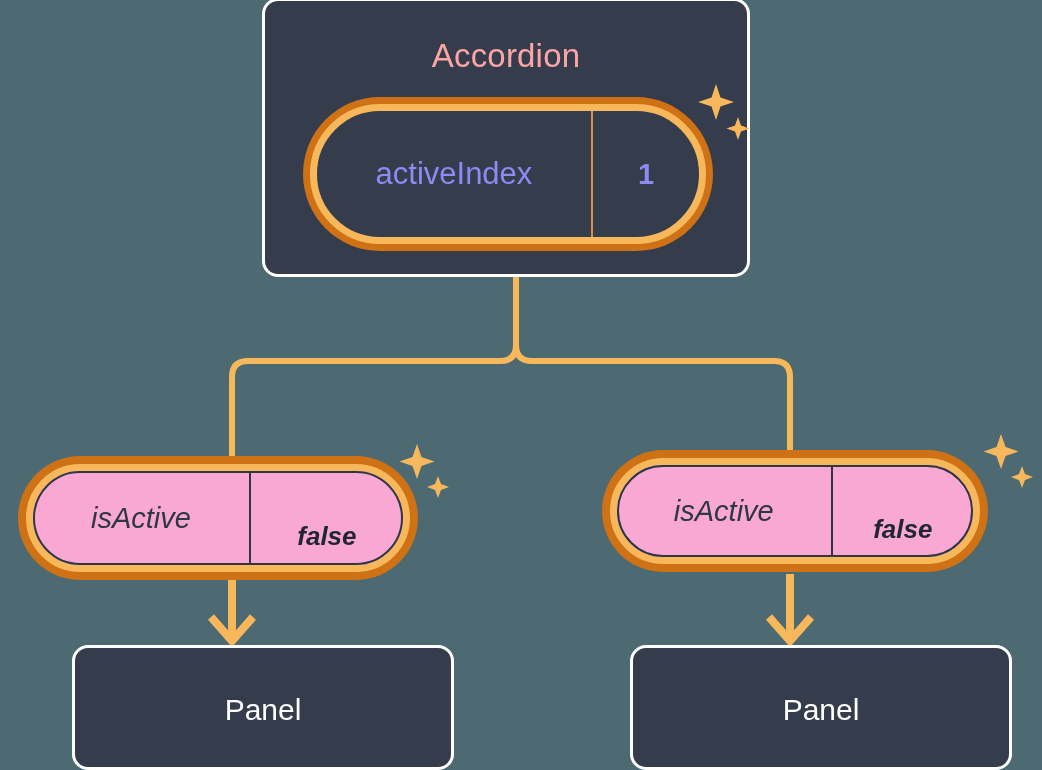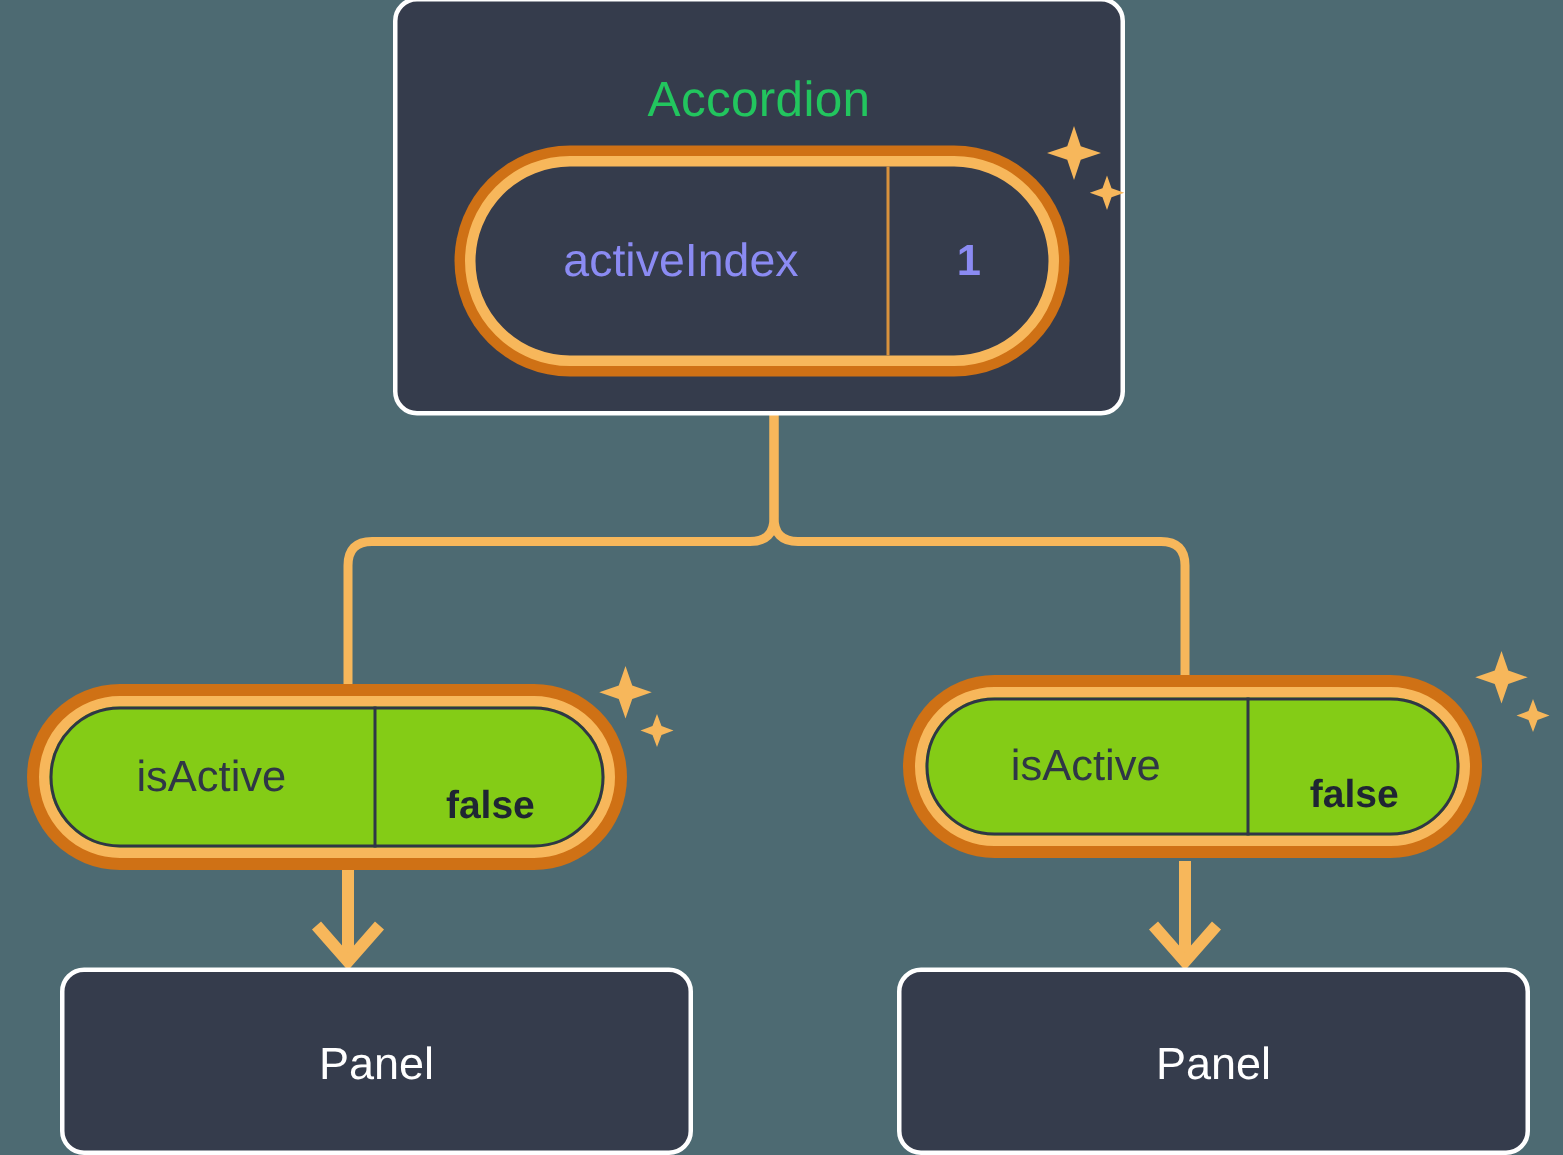--- a/index.html
+++ b/index.html
@@ -39,31 +39,32 @@
   #accordion-card {
     left: 262px;
     top: -2px;
     width: 488px;
     height: 279px;
   }
   .card-title {
     position: absolute;
     left: 0;
     right: 0;
-    top: 46px;
+    top: 36px;
     text-align: center;
-    color: #22c55e;
+    color: #fca5a5;
     font-size: 33px;
     font-weight: 400;
     letter-spacing: .2px;
   }
 
   .panel-card {
-    width: 422px;
+    width: 382px;
     height: 125px;
+    margin-left: 32px;
   }
   #panel-left  { left: 40px;  top: 645px; }
   #panel-right { left: 598px; top: 645px; }
   .panel-label {
     position: absolute;
     left: 0;
     right: 0;
     top: 45px;
     text-align: center;
     color: #ffffff;
@@ -103,25 +104,26 @@
     border-right: 2px solid #d8913c;
   }
   .pill.dark .pill-val {
     color: #8b8bf3;
     font-size: 29px;
     font-weight: 700;
   }
 
   
   .pill.purple {
-    background: #84cc16;
+    background: #f9a8d4;
     border: 7px solid #f7b75b;
     box-shadow: 0 0 0 8px #cf7115;
     outline: 2px solid #2f3646;
     outline-offset: -9px;
+    font-style: italic;
   }
   .pill.purple .pill-key {
     color: #2f3646;
     font-size: 29px;
     font-weight: 400;
     border-right: 2px solid #2f3646;
   }
   .pill.purple .pill-val {
     color: #1f2533;
     font-size: 26px;

